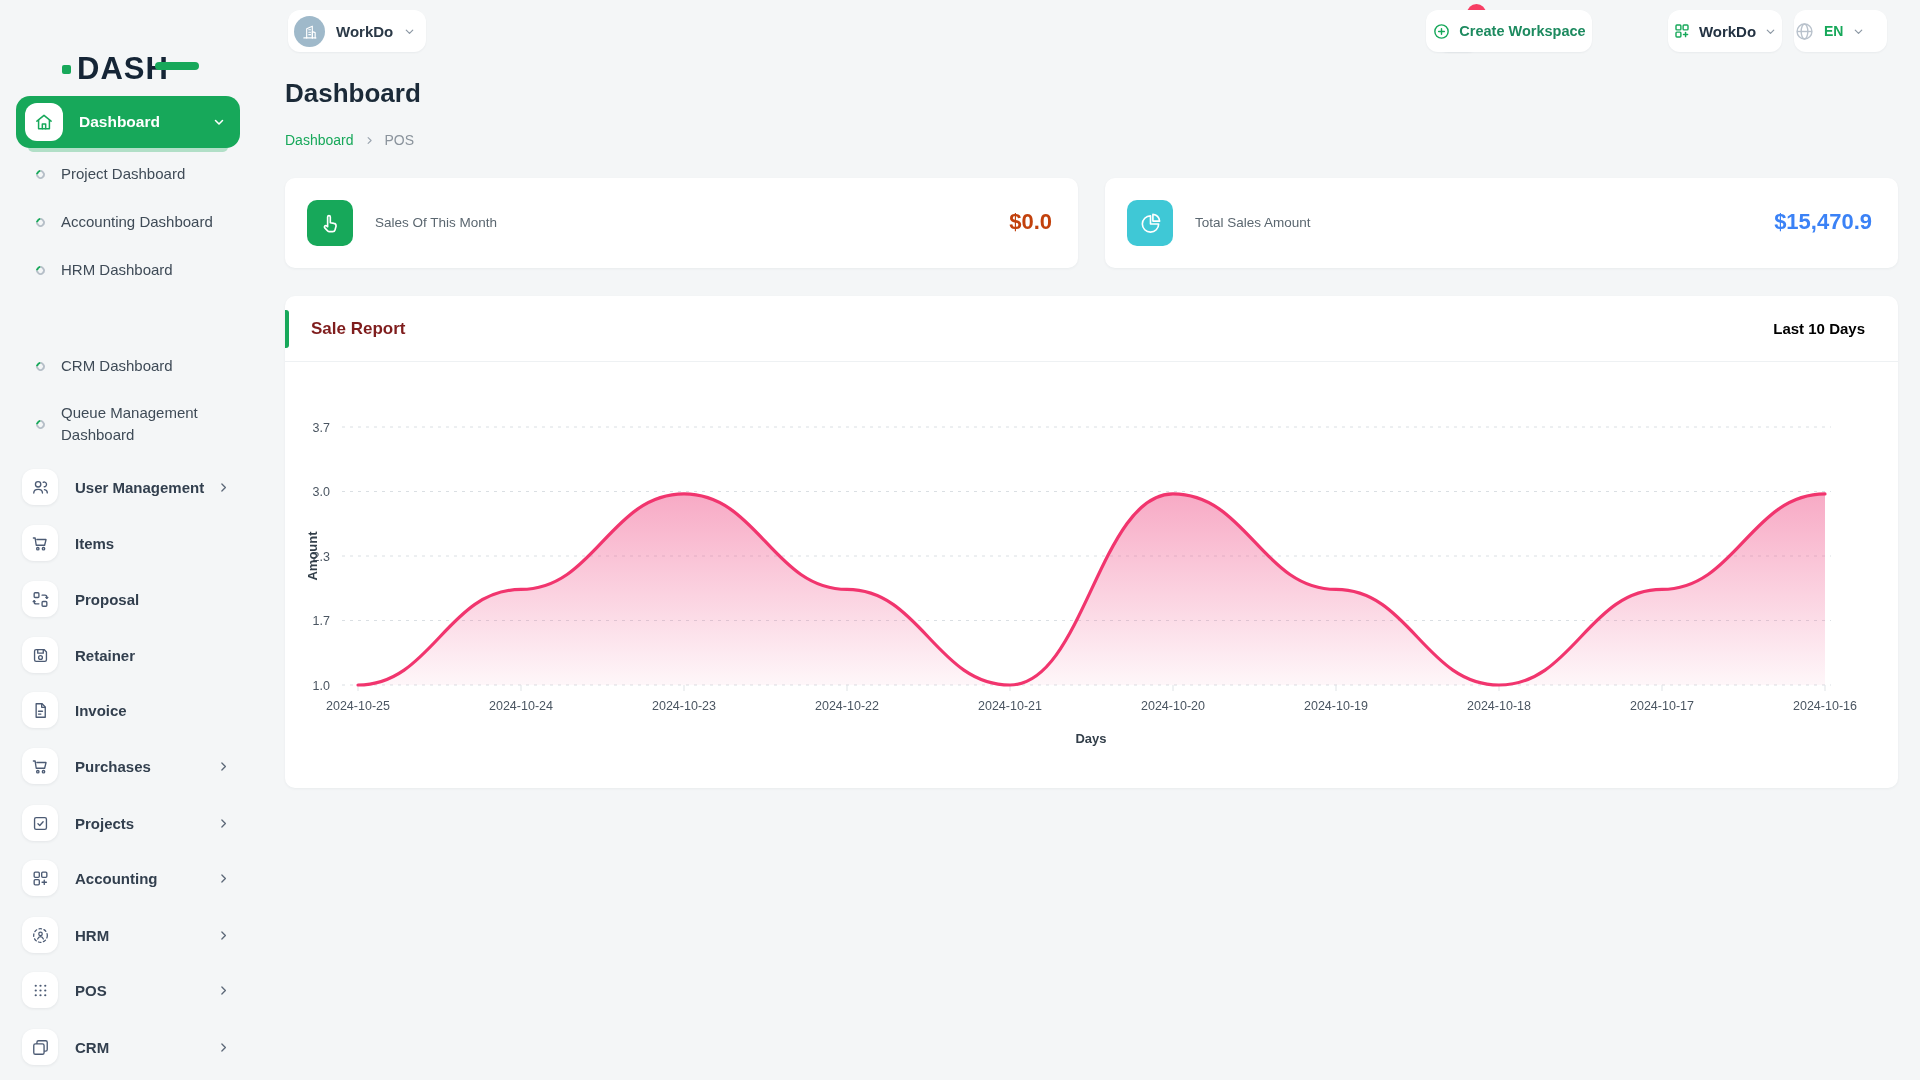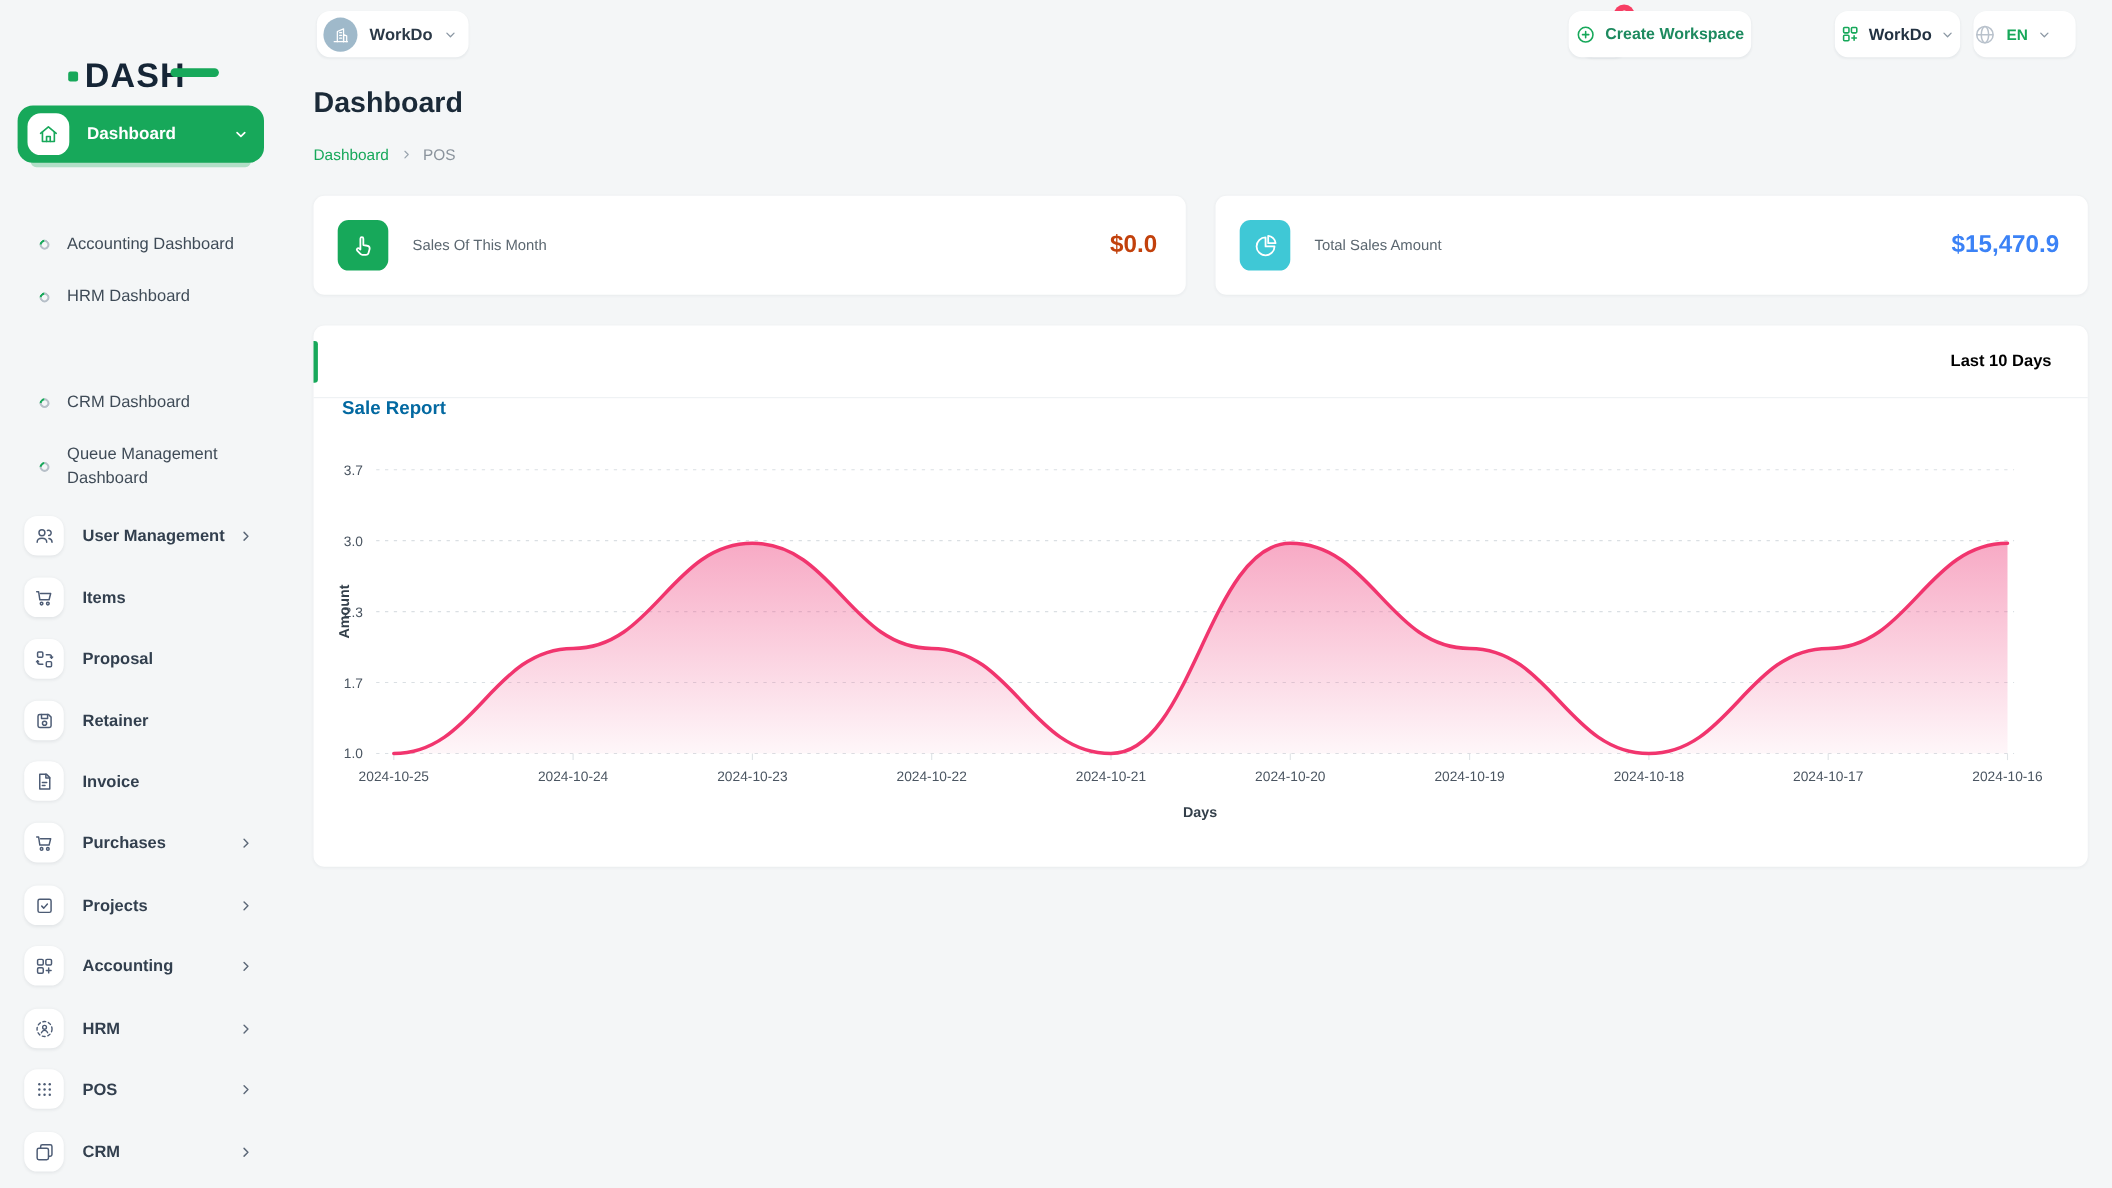--- a/index.html
+++ b/index.html
@@ -74,21 +74,21 @@
   #stat-card-1 { left:285px; } #stat-card-2 { left:1105px; }
   #stat-card-1 .stat-icon { background:#17a85a; }
   #stat-card-2 .stat-icon { background:#3fc8d6; }
   #stat-card-1 .stat-value { color:#c2410c; }
   #stat-card-2 .stat-value { color:#3b82f6; }
 
   #chart-card { position:absolute; left:285px; top:296px; width:1613px; height:492px; background:#fff;
     border-radius:10px; box-shadow:0 1px 3px rgba(25,39,52,.05); }
   #chart-head { position:absolute; left:0; top:0; width:100%; height:66px; border-bottom:1px solid #eef1f3; }
   #chart-accent { position:absolute; left:0; top:14px; width:4px; height:38px; background:#17a85a; border-radius:0 3px 3px 0; }
-  #chart-title { position:absolute; left:26px; top:23px; font-size:17px; font-weight:bold; color:#0369a1;margin-top:42px; }
+  #chart-title { position:absolute; left:26px; top:23px; font-size:17px; font-weight:bold; color:#7f1d1d; }
   #chart-range { position:absolute; right:33px; top:24px; font-size:15px; font-weight:bold; color:#000000; }
   #sale-chart { position:absolute; left:0; top:66px; }
   #sale-chart text { font-family:"Liberation Sans","DejaVu Sans",sans-serif; }
   .axis-title { font-size:13px; font-weight:bold; fill:#333f4a; }
 </style>
 </head>
 <body>
 
 <div id="sidebar">
   <div id="logo">
@@ -104,20 +104,24 @@
         </svg>
     </span>
     <span class="lbl">Dashboard</span>
     <span class="chev">
       <svg width="14" height="14" viewBox="0 0 24 24" fill="none" stroke="currentColor" stroke-width="2.6" stroke-linecap="round" stroke-linejoin="round">
           <path d="M6 9.5l6 6 6-6"></path>
         </svg>
     </span>
   </div>
 
+  <div class="subrow" style="top:152px">
+    <span class="dot"></span>
+    <span class="slbl">Project Dashboard</span>
+  </div>
   <div class="subrow" style="top:200px">
     <span class="dot"></span>
     <span class="slbl">Accounting Dashboard</span>
   </div>
   <div class="subrow" style="top:248px">
     <span class="dot"></span>
     <span class="slbl">HRM Dashboard</span>
   </div>
   <div class="subrow" style="top:344px">
     <span class="dot"></span>

